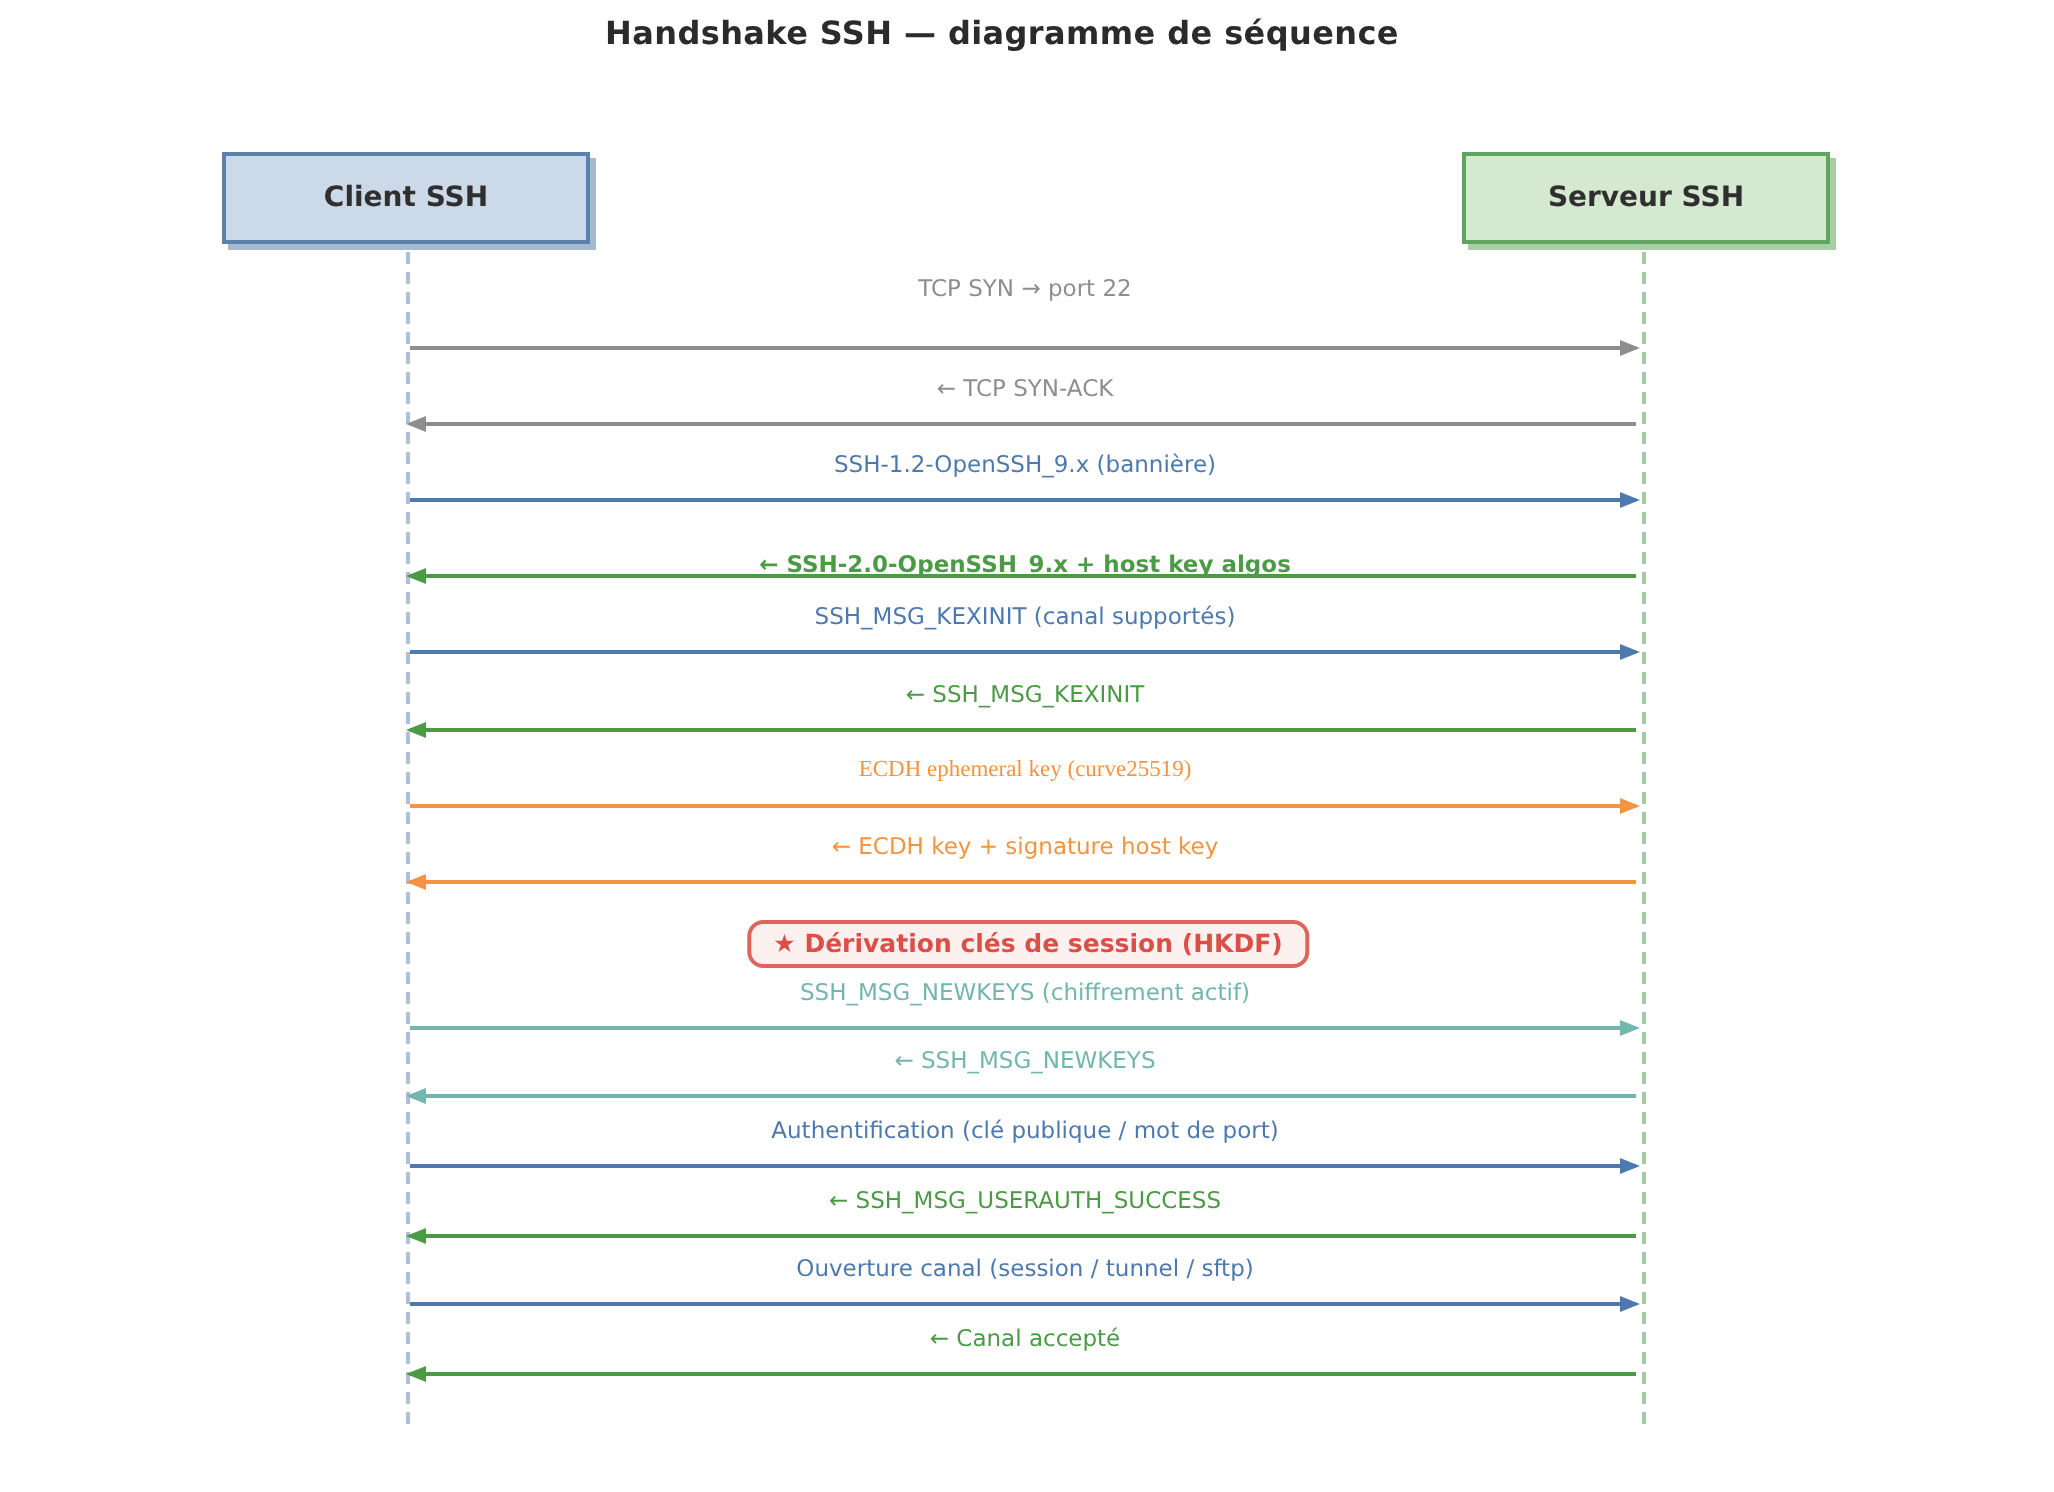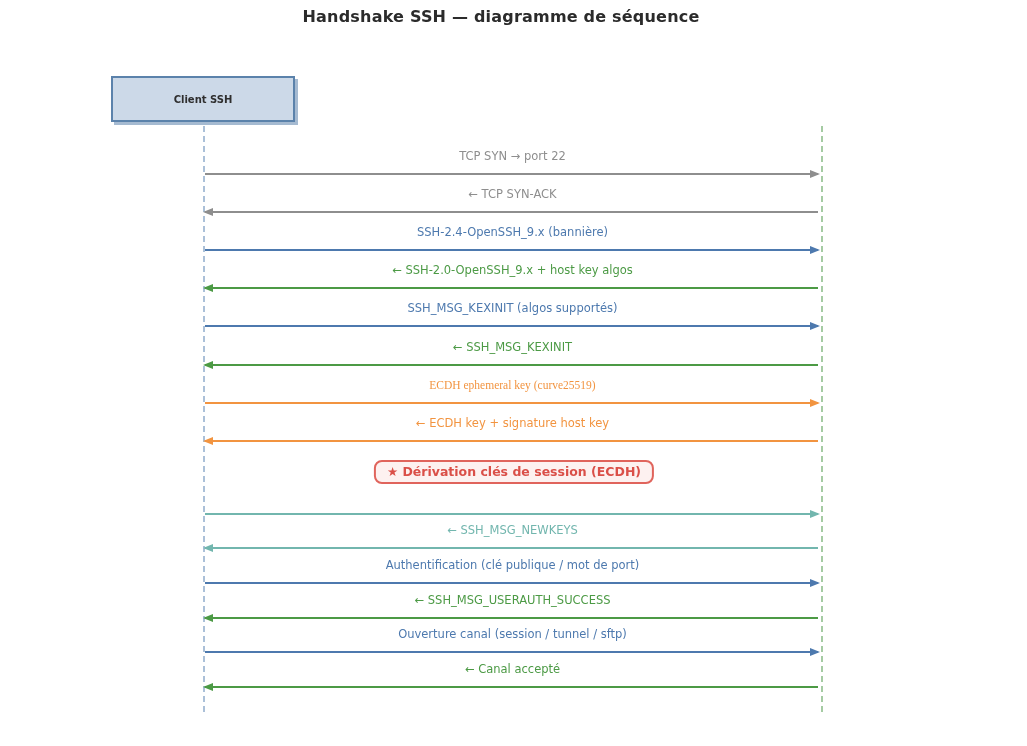--- a/index.html
+++ b/index.html
@@ -27,21 +27,21 @@
     letter-spacing: 0.2px;
   }
   .actor {
     position: absolute;
     top: 76px;
     width: 184px;
     height: 46px;
     display: flex;
     align-items: center;
     justify-content: center;
-    font-size: 10px;
+    font-size: 14px;
     font-weight: bold;
     color: #2f2f2f;
     box-sizing: border-box;
     z-index: 3;
   }
   .actor.client {
     left: 111px;
     background: #ccd9e8;
     border: 2px solid #5b82ab;
     box-shadow: 3px 3px 0 rgba(91, 130, 171, 0.55);
@@ -121,58 +121,62 @@
 </style>
 </head>
 <body>
 
 <div id="canvas">
   <div class="title">Handshake SSH — diagramme de séquence</div>
 
   <div class="actor client">
     <span>Client SSH</span>
   </div>
+  <div class="actor server">
+    <span>Serveur SSH</span>
+  </div>
 
   <div class="lifeline client-line"></div>
   <div class="lifeline server-line"></div>
 
   <div id="messages">
-      <div class="msg-label" style="top: 149px; color: rgb(142, 142, 142);">TCP SYN → port 22</div>
+      <div class="msg-label" style="top: 137px; color: rgb(142, 142, 142);">TCP SYN → port 22</div>
       <div class="msg-arrow" style="top: 173px; background: rgb(142, 142, 142);">
         <span class="arrow-head right" style="border-left-color: rgb(142, 142, 142);"></span>
       </div>
       <div class="msg-label" style="top: 187px; color: rgb(142, 142, 142);">← TCP SYN-ACK</div>
       <div class="msg-arrow" style="top: 211px; background: rgb(142, 142, 142);">
         <span class="arrow-head left" style="border-right-color: rgb(142, 142, 142);"></span>
       </div>
-      <div class="msg-label" style="top: 225px; color: rgb(77, 121, 174);">SSH-2.4-OpenSSH_9.x (bannière)</div>
+      <div class="msg-label" style="top: 225px; color: rgb(77, 121, 174);">SSH-1.2-OpenSSH_9.x (bannière)</div>
       <div class="msg-arrow" style="top: 249px; background: rgb(77, 121, 174);">
         <span class="arrow-head right" style="border-left-color: rgb(77, 121, 174);"></span>
       </div>
-      <div class="msg-label" style="top: 263px; color: rgb(76, 154, 69);">← SSH-2.0-OpenSSH_9.x + host key algos</div>
+      <div class="msg-label" style="top: 275px; color: rgb(76, 154, 69); font-weight: bold;">← SSH-2.0-OpenSSH_9.x + host key algos</div>
       <div class="msg-arrow" style="top: 287px; background: rgb(76, 154, 69);">
         <span class="arrow-head left" style="border-right-color: rgb(76, 154, 69);"></span>
       </div>
-      <div class="msg-label" style="top: 301px; color: rgb(77, 121, 174);">SSH_MSG_KEXINIT (algos supportés)</div>
+      <div class="msg-label" style="top: 301px; color: rgb(77, 121, 174);">SSH_MSG_KEXINIT (canal supportés)</div>
       <div class="msg-arrow" style="top: 325px; background: rgb(77, 121, 174);">
         <span class="arrow-head right" style="border-left-color: rgb(77, 121, 174);"></span>
       </div>
       <div class="msg-label" style="top: 340px; color: rgb(76, 154, 69);">← SSH_MSG_KEXINIT</div>
       <div class="msg-arrow" style="top: 364px; background: rgb(76, 154, 69);">
         <span class="arrow-head left" style="border-right-color: rgb(76, 154, 69);"></span>
       </div>
       <div class="msg-label" style="top: 378px; color: rgb(242, 148, 64); font-family: Liberation Serif, serif;">ECDH ephemeral key (curve25519)</div>
       <div class="msg-arrow" style="top: 402px; background: rgb(242, 148, 64);">
         <span class="arrow-head right" style="border-left-color: rgb(242, 148, 64);"></span>
       </div>
       <div class="msg-label" style="top: 416px; color: rgb(242, 148, 64);">← ECDH key + signature host key</div>
       <div class="msg-arrow" style="top: 440px; background: rgb(242, 148, 64);">
         <span class="arrow-head left" style="border-right-color: rgb(242, 148, 64);"></span>
       </div>
-      <div class="note" style="top: 460px;"><span>★ Dérivation clés de session (ECDH)</span></div>
+      <div class="note" style="top: 460px;"><span>★ Dérivation clés de session (HKDF)</span></div>
+      <div class="msg-label" style="top: 489px; color: rgb(114, 182, 174);">SSH_MSG_NEWKEYS (chiffrement actif)</div>
       <div class="msg-arrow" style="top: 513px; background: rgb(114, 182, 174);">
         <span class="arrow-head right" style="border-left-color: rgb(114, 182, 174);"></span>
       </div>
       <div class="msg-label" style="top: 523px; color: rgb(114, 182, 174);">← SSH_MSG_NEWKEYS</div>
       <div class="msg-arrow" style="top: 547px; background: rgb(114, 182, 174);">
         <span class="arrow-head left" style="border-right-color: rgb(114, 182, 174);"></span>
       </div>
       <div class="msg-label" style="top: 558px; color: rgb(77, 121, 174);">Authentification (clé publique / mot de port)</div>
       <div class="msg-arrow" style="top: 582px; background: rgb(77, 121, 174);">
         <span class="arrow-head right" style="border-left-color: rgb(77, 121, 174);"></span>

